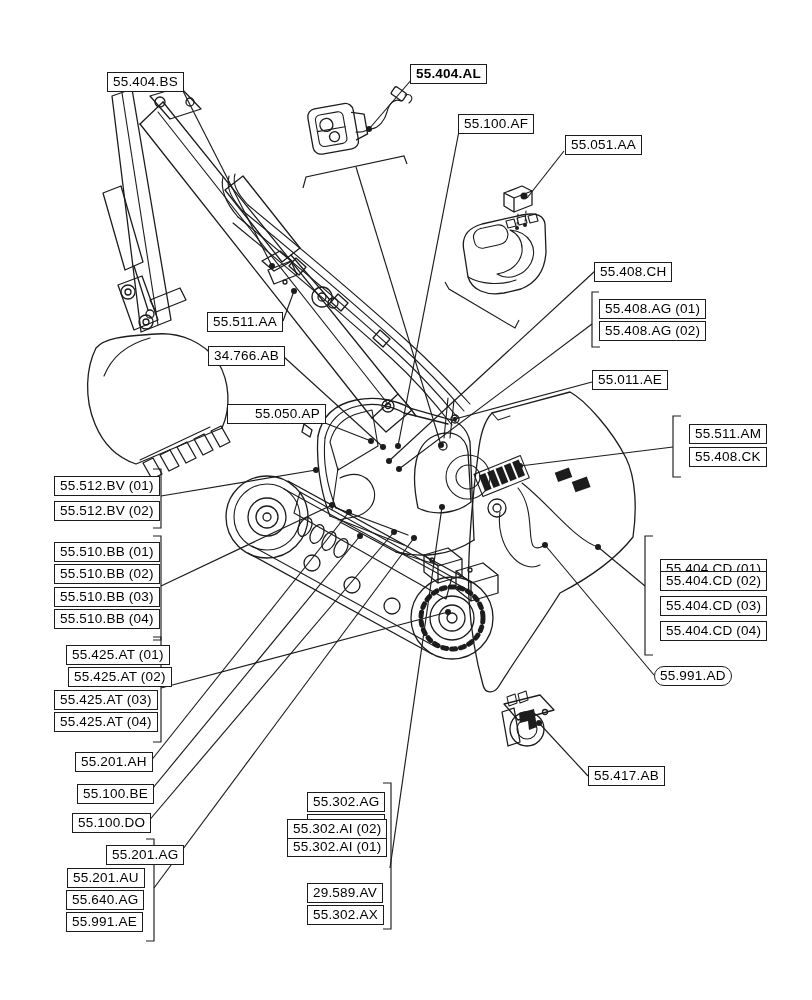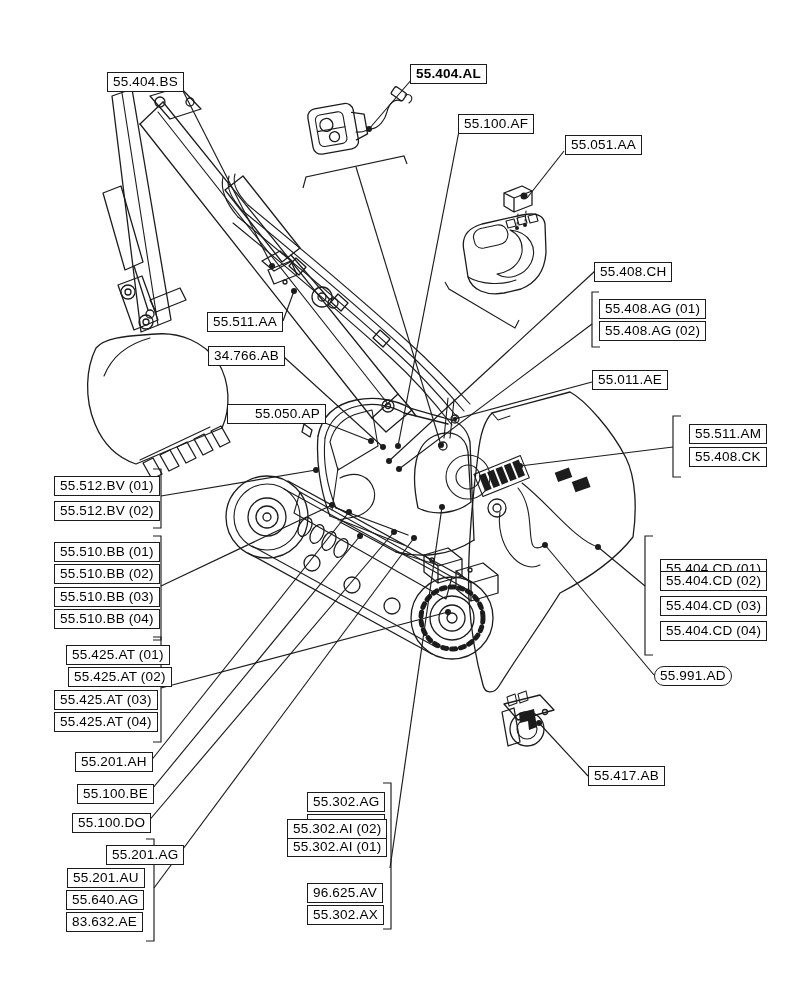--- a/index.html
+++ b/index.html
@@ -285,26 +285,26 @@
       <div class="callout" style="left: 54px; top: 645px; margin-left: 12px;">55.425.AT (01)</div>
       <div class="callout" style="left: 68px; top: 667px; text-align: center;">55.425.AT (02)</div>
       <div class="callout" style="left: 54px; top: 690px;">55.425.AT (03)</div>
       <div class="callout" style="left: 54px; top: 712px; text-align: right;">55.425.AT (04)</div>
       <div class="callout" style="left: 75px; top: 752px;">55.201.AH</div>
       <div class="callout" style="left: 77px; top: 784px;">55.100.BE</div>
       <div class="callout" style="left: 72px; top: 813px;">55.100.DO</div>
       <div class="callout" style="left: 67px; top: 845px; margin-left: 39px;">55.201.AG</div>
       <div class="callout" style="left: 67px; top: 868px;">55.201.AU</div>
       <div class="callout" style="left: 66px; top: 890px;">55.640.AG</div>
-      <div class="callout" style="left: 66px; top: 912px;">83.632.AE</div>
+      <div class="callout" style="left: 66px; top: 912px;">55.991.AE</div>
       <div class="callout" style="left: 307px; top: 792px;">55.302.AG</div>
       <div class="callout" style="left: 307px; top: 814px;">55.302.AH</div>
       <div class="callout" style="left: 287px; top: 837px;">55.302.AI (01)</div>
       <div class="callout" style="left: 287px; top: 819px;">55.302.AI (02)</div>
-      <div class="callout" style="left: 307px; top: 883px;">96.625.AV</div>
+      <div class="callout" style="left: 307px; top: 883px;">29.589.AV</div>
       <div class="callout" style="left: 307px; top: 905px;">55.302.AX</div>
       <div class="callout" style="left: 660px; top: 559px; text-align: right;">55.404.CD (01)</div>
       <div class="callout" style="left: 660px; top: 571px;">55.404.CD (02)</div>
       <div class="callout" style="left: 660px; top: 596px;">55.404.CD (03)</div>
       <div class="callout" style="left: 660px; top: 621px;">55.404.CD (04)</div>
       <div class="callout" style="left: 654px; top: 666px; border-radius: 10px;">55.991.AD</div>
       <div class="callout" style="left: 588px; top: 766px;">55.417.AB</div>
     </div>
 
 </div>

